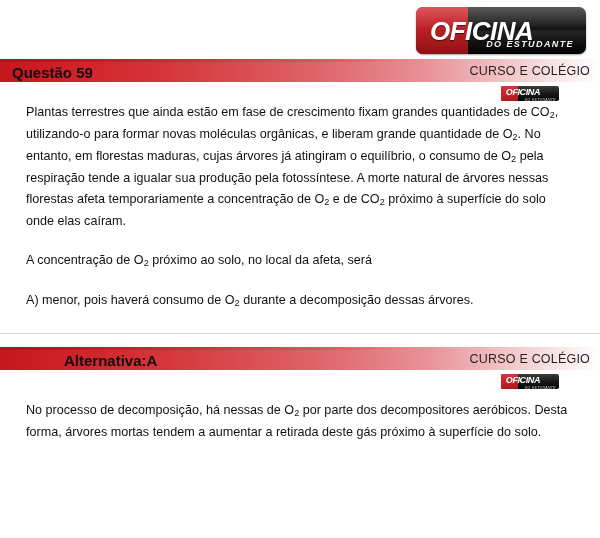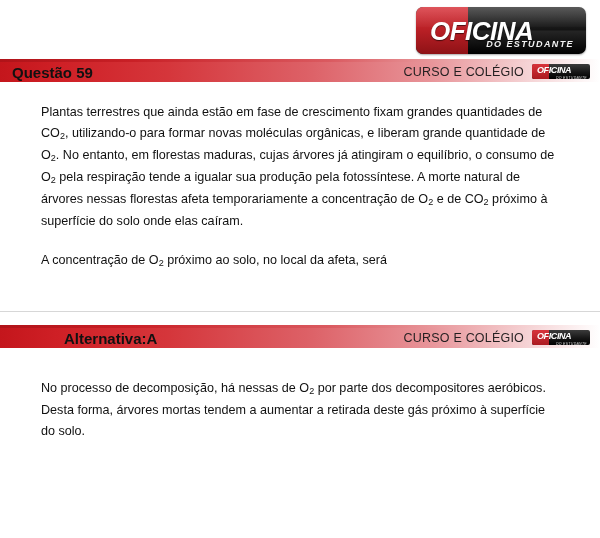--- a/index.html
+++ b/index.html
@@ -110,20 +110,21 @@
   }
   .bar-label.q { left: 12px; }
   .bar-label.alt { left: 64px; }
   .bar-right {
     position: absolute;
     right: 10px;
     top: 2px;
     display: flex;
     align-items: center;
     gap: 8px;
+    flex-direction: column;
   }
   .curso-text {
     font-size: 12.5px;
     color: #231f20;
     letter-spacing: 0.2px;
     white-space: nowrap;
   }
   .mini-logo {
     width: 58px;
     height: 15px;
@@ -153,21 +154,21 @@
     right: 3px;
     bottom: -1px;
     font-size: 3.5px;
     font-style: italic;
     color: #dddddd;
     letter-spacing: 0.3px;
   }
 
   
   .content {
-    padding: 0 41px;
+    padding: 0 26px;
   }
   p.para {
     margin: 0;
     font-size: 12.6px;
     line-height: 21px;
     color: #111111;
     text-align: left;
   }
   .spacer-sm { height: 18px; }
   .alt-line {
@@ -230,20 +231,23 @@
     <span>Plantas terrestres que ainda estão em fase de crescimento fixam grandes quantidades de CO</span><sub>2</sub><span>, utilizando-o para formar novas moléculas orgânicas, e liberam grande quantidade de O</span><sub>2</sub><span>. No entanto, em florestas maduras, cujas árvores já atingiram o equilíbrio, o consumo de O</span><sub>2</sub><span> pela respiração tende a igualar sua produção pela fotossíntese. A morte natural de árvores nessas florestas afeta temporariamente a concentração de O</span><sub>2</sub><span> e de CO</span><sub>2</sub><span> próximo à superfície do solo onde elas caíram.</span>
   </p>
 
   <div class="spacer-sm"></div>
   <p class="para">
     <span>A concentração de O</span><sub>2</sub><span> próximo ao solo, no local da afeta, será</span>
   </p>
 
   <div class="spacer-sm"></div>
 
+  <p class="alt-line">
+    <span>A) menor, pois haverá consumo de O</span><sub>2</sub><span> durante a decomposição dessas árvores.</span>
+  </p>
 </div>
 
 <div style="height:21px"></div>
 <div class="grayline"></div>
 <div class="gap-before-alt"></div>
 
 <div class="bar-wrap">
   <div class="bar-topline"></div>
   <div class="bar">
     <div class="bar-label alt">Alternativa:A</div>

